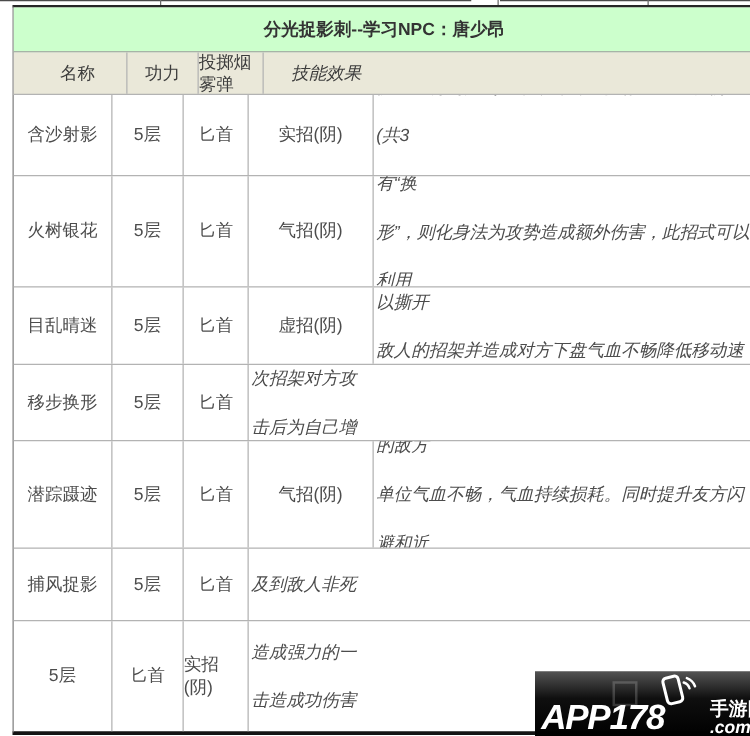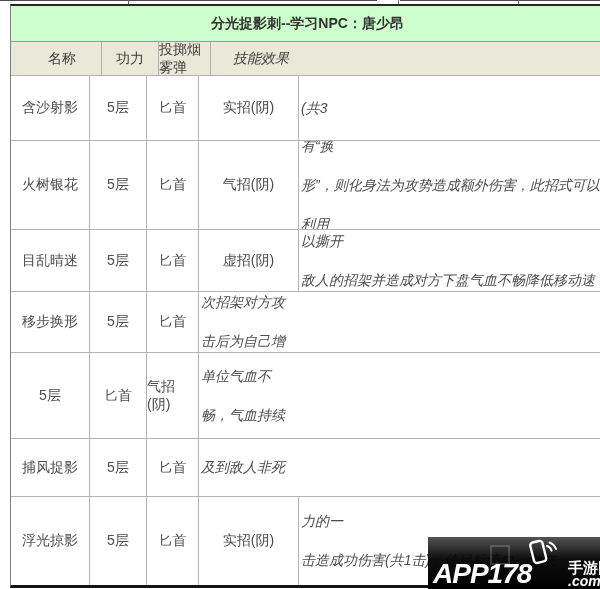--- a/index.html
+++ b/index.html
@@ -126,20 +126,21 @@
     <div class="cell">移步换形</div>
     <div class="cell">5层</div>
     <div class="cell">匕首</div>
     <div class="cell last">
         <span class="fx">分光捉影刺的招架状态，每次招架对方攻击后为自己增
 加一口“换行”真气。</span>
       </div>
   </div>
 
   <div class="grid-row r5">
+    <div class="cell">潜踪蹑迹</div>
     <div class="cell">5层</div>
     <div class="cell">匕首</div>
     <div class="cell">气招(阴)</div>
     <div class="cell last">
         <span class="fx">投掷烟雾弹，产生一块烟雾区域，使烟雾范围内的敌方
 单位气血不畅，气血持续损耗。同时提升友方闪避和近
 身威力。</span>
       </div>
   </div>
 
@@ -147,21 +148,20 @@
     <div class="cell">捕风捉影</div>
     <div class="cell">5层</div>
     <div class="cell">匕首</div>
     <div class="cell last">
         <span class="fx">凌厉的攻势向周围散发出气劲，被气劲波及到敌人非死
 即伤，造成外功伤害(共6击)。</span>
       </div>
   </div>
 
   <div class="grid-row r7">
-    <div class="cell">浮光掠影</div>
     <div class="cell">5层</div>
     <div class="cell">匕首</div>
     <div class="cell">实招(阴)</div>
     <div class="cell last">
         <span class="fx">从空中俯冲下来，借助下落的冲力对目标造成强力的一
 击造成功伤害(共1击)，使目标流血，并在
 法使用轻功。</span>
       </div>
   </div>
 

